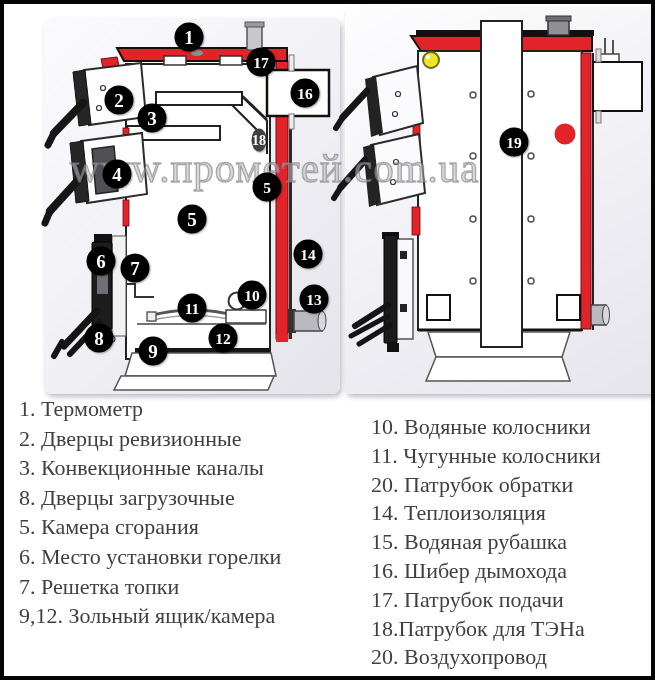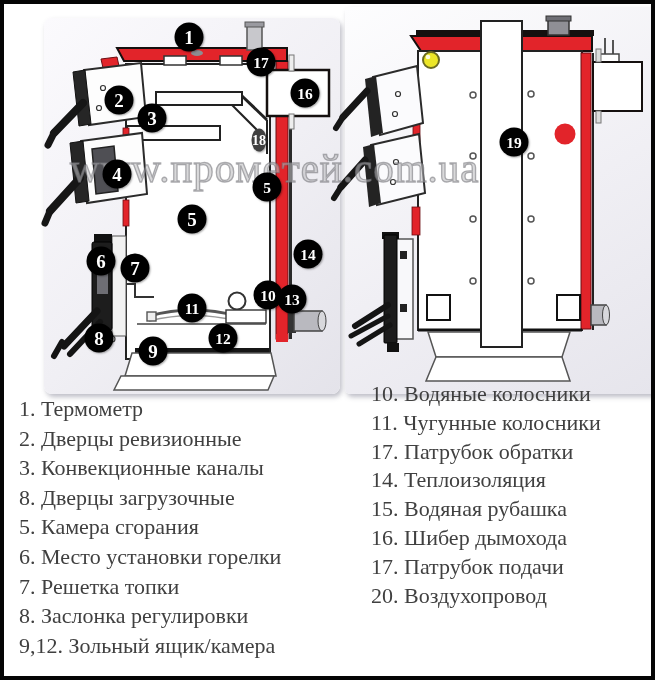--- a/index.html
+++ b/index.html
@@ -34,21 +34,21 @@
   .badge{
     position:absolute;width:29px;height:29px;border-radius:50%;
     background:#000;color:#fff;display:flex;align-items:center;justify-content:center;
     font:700 19px "Liberation Serif",serif;transform:translate(-50%,-50%);
     box-shadow:1px 1px 2px rgba(0,0,0,.35);
   }
   .badge.two{font-size:15.5px;}
   .badge.red{background:#404040;width:15px;height:23px;font-size:14px;}
   .legend-col{position:absolute;color:#404040;white-space:nowrap;z-index:20;}
   .legend-left{left:15px;top:390px;font-size:22px;line-height:29.6px;}
-  .legend-right{left:367px;top:376px;font-size:22px;line-height:28.8px;}
+  .legend-right{left:367px;top:409px;font-size:22px;line-height:28.8px;}
 </style>
 </head>
 <body>
 
 <div class="frame">
 
   <div class="panel panel-left"></div>
   <div class="panel panel-right"></div>
 
   <svg class="svg-left" width="296" height="378" viewBox="40 14 296 378">
@@ -256,50 +256,50 @@
     <div>
         <div class="badge" style="left: 185px; top: 33px;">1</div>
         <div class="badge" style="left: 115px; top: 96px;">2</div>
         <div class="badge" style="left: 148px; top: 114px;">3</div>
         <div class="badge" style="left: 113px; top: 170px;">4</div>
         <div class="badge" style="left: 188px; top: 215px;">5</div>
         <div class="badge" style="left: 97px; top: 257px;">6</div>
         <div class="badge" style="left: 131px; top: 264px;">7</div>
         <div class="badge" style="left: 95px; top: 334px;">8</div>
         <div class="badge" style="left: 149px; top: 347px;">9</div>
-        <div class="badge two" style="left: 248px; top: 291px; margin-left: 16px;">10</div>
+        <div class="badge two" style="left: 248px; top: 291px;">10</div>
         <div class="badge two" style="left: 188px; top: 304px;">11</div>
         <div class="badge two" style="left: 219px; top: 334px;">12</div>
-        <div class="badge two" style="left: 288px; top: 295px;">13</div>
+        <div class="badge two" style="left: 310px; top: 295px;">13</div>
         <div class="badge two" style="left: 273px; top: 250px; margin-left: 31px;">14</div>
         <div class="badge two" style="left: 263px; top: 183px;">5</div>
         <div class="badge two" style="left: 301px; top: 89px;">16</div>
         <div class="badge two" style="left: 257px; top: 24px; margin-top: 34px;">17</div>
         <div class="badge two red" style="left: 255px; top: 136px;">18</div>
       </div>
     <div>
         <div class="badge two" style="left: 498px; top: 138px; margin-left: 12px;">19</div>
       </div>
   </div>
 
   <div class="legend-col legend-left">
       <div class="legend-row">1. Термометр</div>
       <div class="legend-row">2. Дверцы ревизионные</div>
       <div class="legend-row">3. Конвекционные каналы</div>
       <div class="legend-row">8. Дверцы загрузочные</div>
       <div class="legend-row">5. Камера сгорания</div>
       <div class="legend-row">6. Место установки горелки</div>
       <div class="legend-row">7. Решетка топки</div>
-      <div class="legend-row">8. Заслонка регулировки</div>
       <div class="legend-row">9,12. Зольный ящик/камера</div>
     </div>
   <div class="legend-col legend-right">
       <div class="legend-row">10. Водяные колосники</div>
       <div class="legend-row">11. Чугунные колосники</div>
-      <div class="legend-row">17. Патрубок обратки</div>
+      <div class="legend-row">20. Патрубок обратки</div>
       <div class="legend-row">14. Теплоизоляция</div>
       <div class="legend-row">15. Водяная рубашка</div>
       <div class="legend-row">16. Шибер дымохода</div>
       <div class="legend-row">17. Патрубок подачи</div>
+      <div class="legend-row">18.Патрубок для ТЭНа</div>
       <div class="legend-row">20. Воздухопровод</div>
     </div>
 
 </div>
 
 </body></html>

